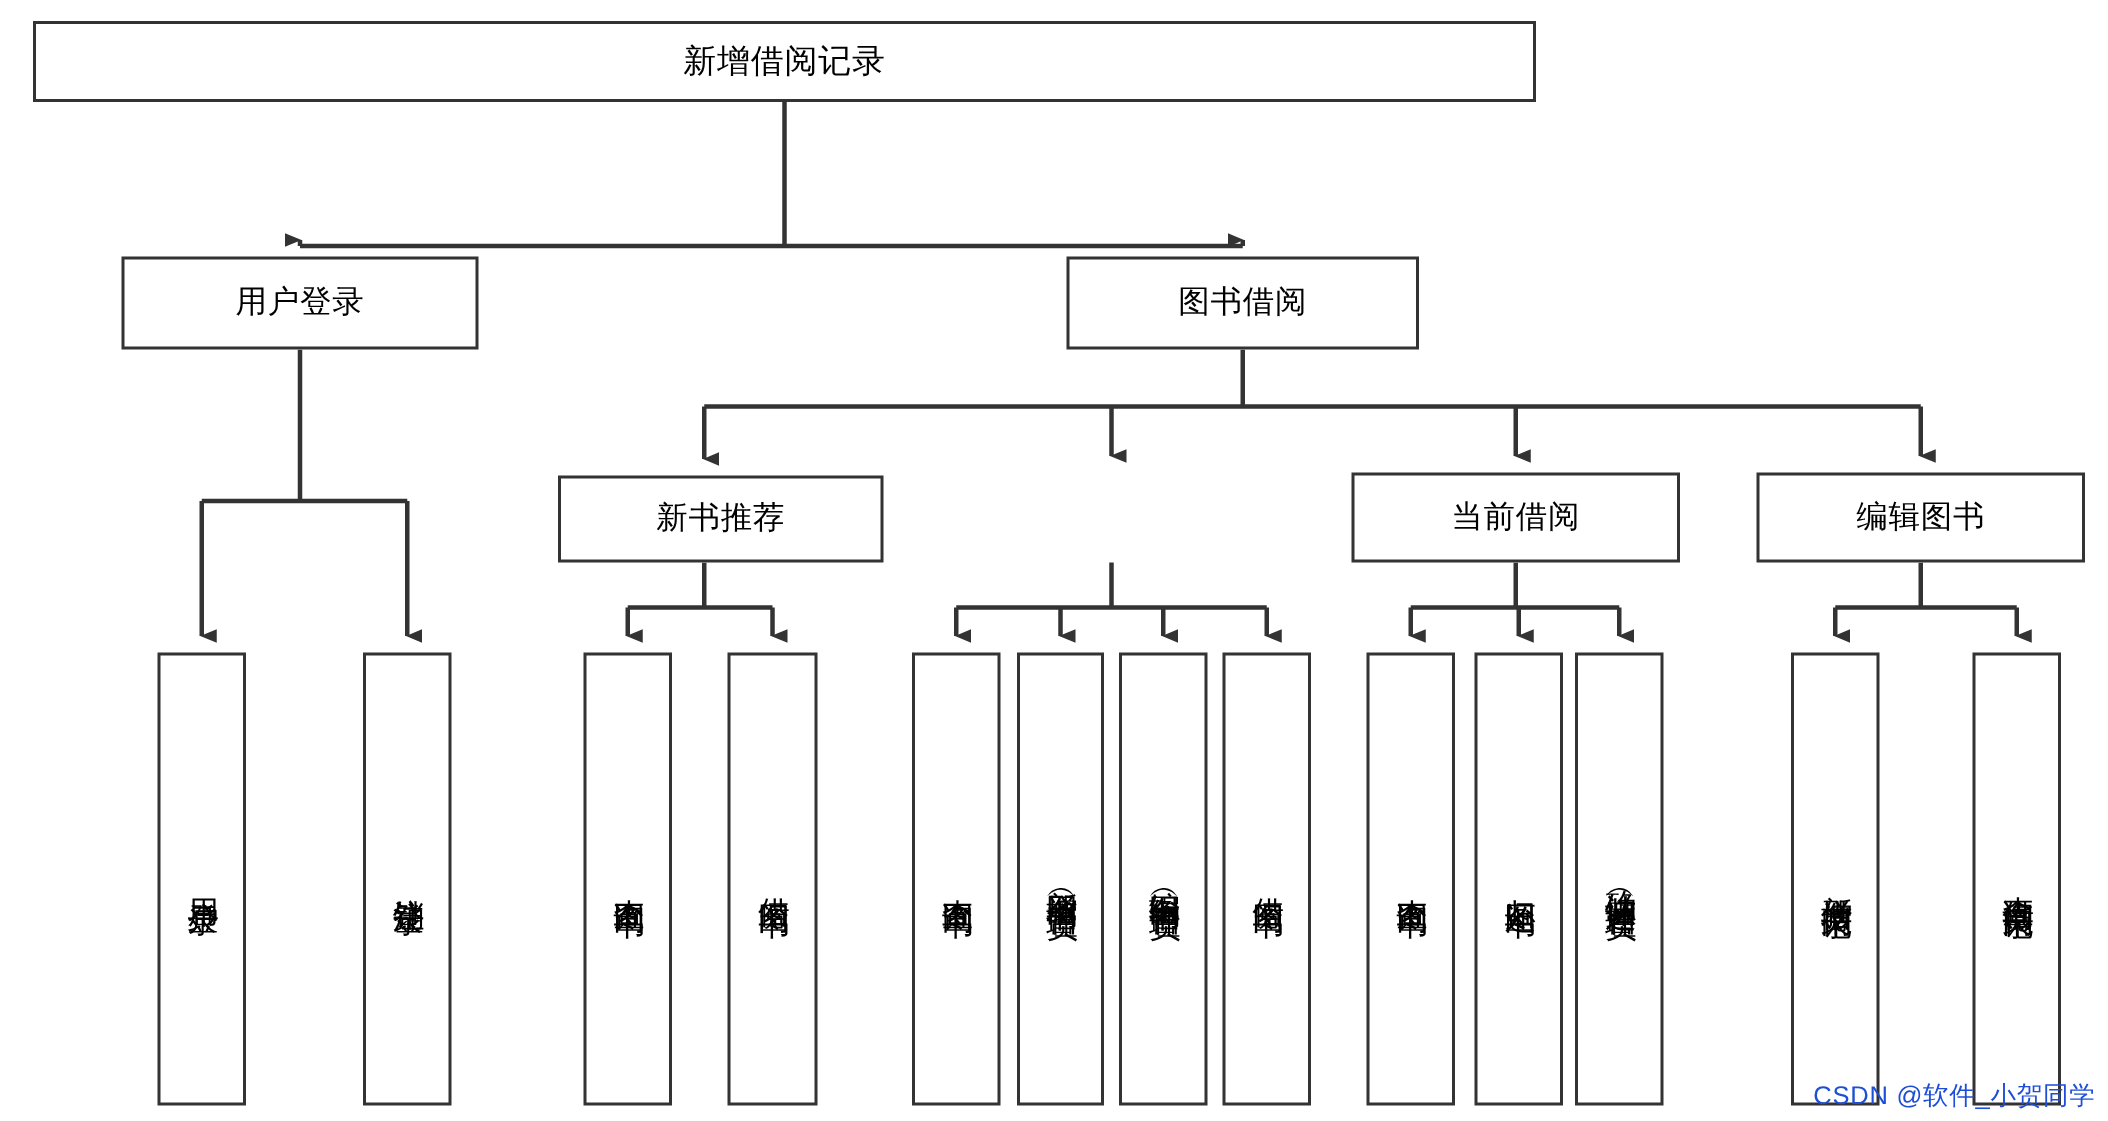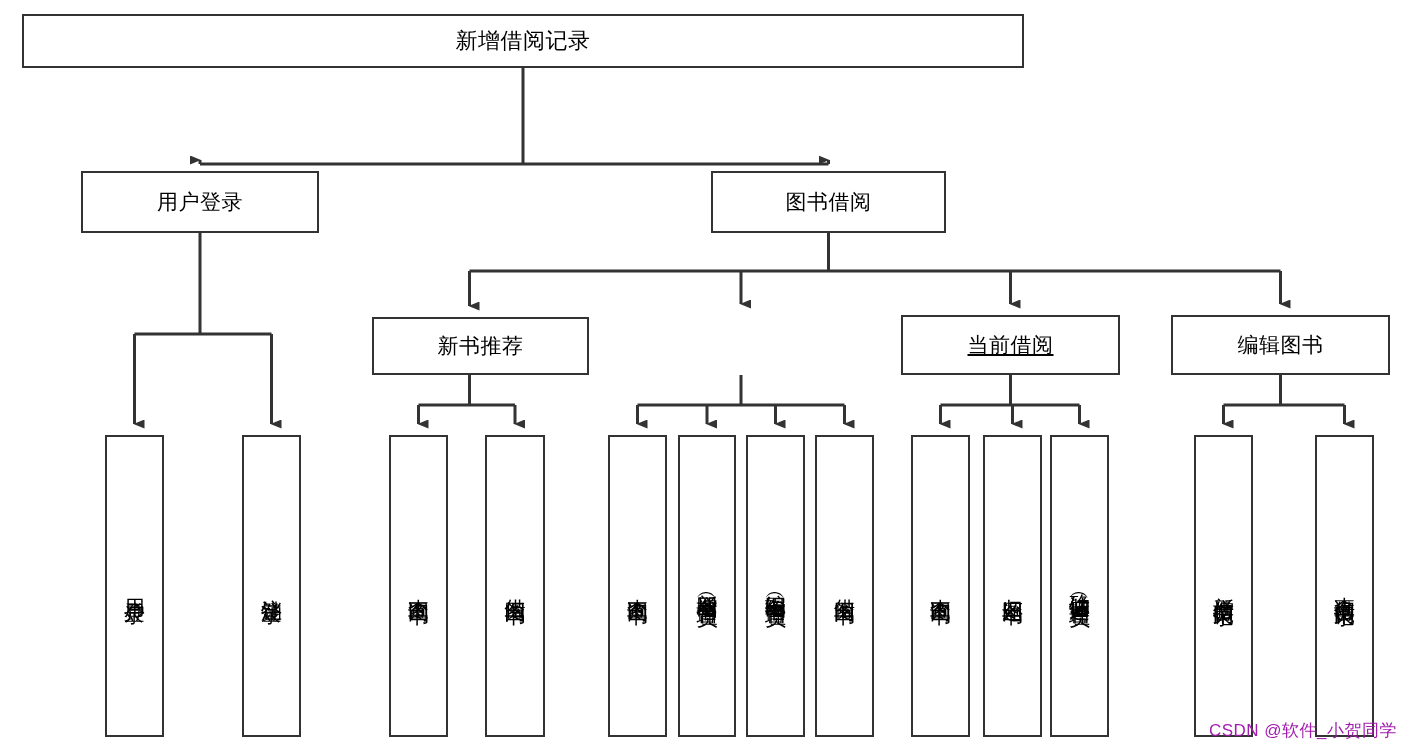--- a/index.html
+++ b/index.html
@@ -52,21 +52,21 @@
     font-size: 21px;
   }
   .node.root .label {
     font-size: 22px;
   }
   #watermark {
     position: absolute;
     right: 8px;
     bottom: 5px;
     font-size: 17px;
-    color: #a21caf;
+    color: #1d4ed8;
     letter-spacing: 0.5px;
     white-space: nowrap;
     z-index: 5;
     font-family: "Liberation Sans", "DejaVu Sans", sans-serif;
   }
 </style>
 </head>
 <body>
 
 <div id="canvas">
@@ -121,21 +121,21 @@
   <div class="node" style="left: 81px; top: 171px; width: 238px; height: 62px;">
     <span class="label">用户登录</span>
   </div>
   <div class="node" style="left: 711px; top: 171px; width: 235px; height: 62px;">
     <span class="label">图书借阅</span>
   </div>
 
   <div class="node" style="left: 361px; top: 317px; width: 217px; height: 58px; margin-left: 11px;">
     <span class="label">新书推荐</span>
   </div>
-  <div class="node" style="left: 901px; top: 315px; width: 219px; height: 60px; text-decoration: underline;">
+  <div class="node" style="left: 901px; top: 315px; width: 219px; height: 60px;">
     <span class="label">当前借阅</span>
   </div>
   <div class="node" style="left: 1171px; top: 315px; width: 219px; height: 60px;">
     <span class="label">编辑图书</span>
   </div>
 
   <div class="node vertical" style="left: 105px; top: 435px; width: 59px; height: 302px;">
     <span class="label">用户登录</span>
   </div>
   <div class="node vertical" style="left: 242px; top: 435px; width: 59px; height: 302px;">

